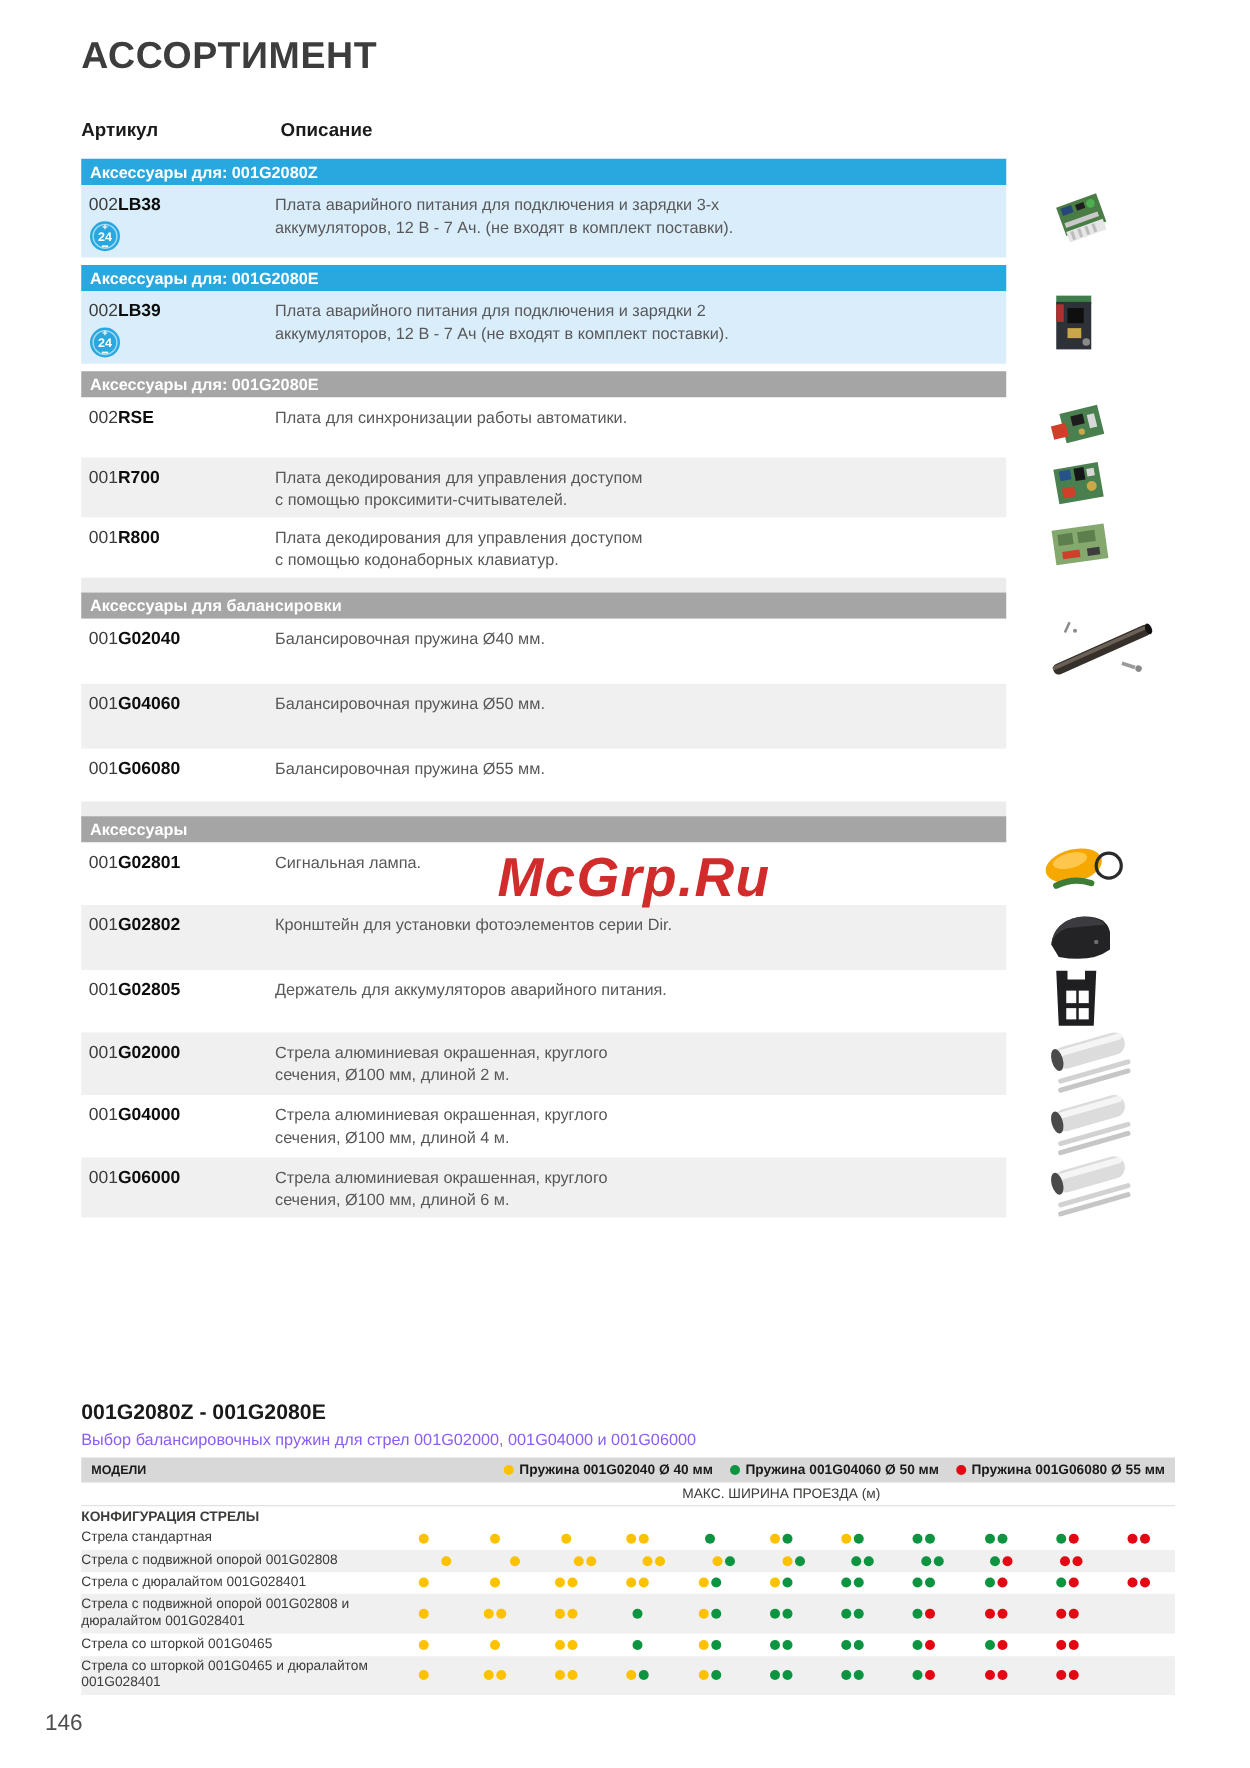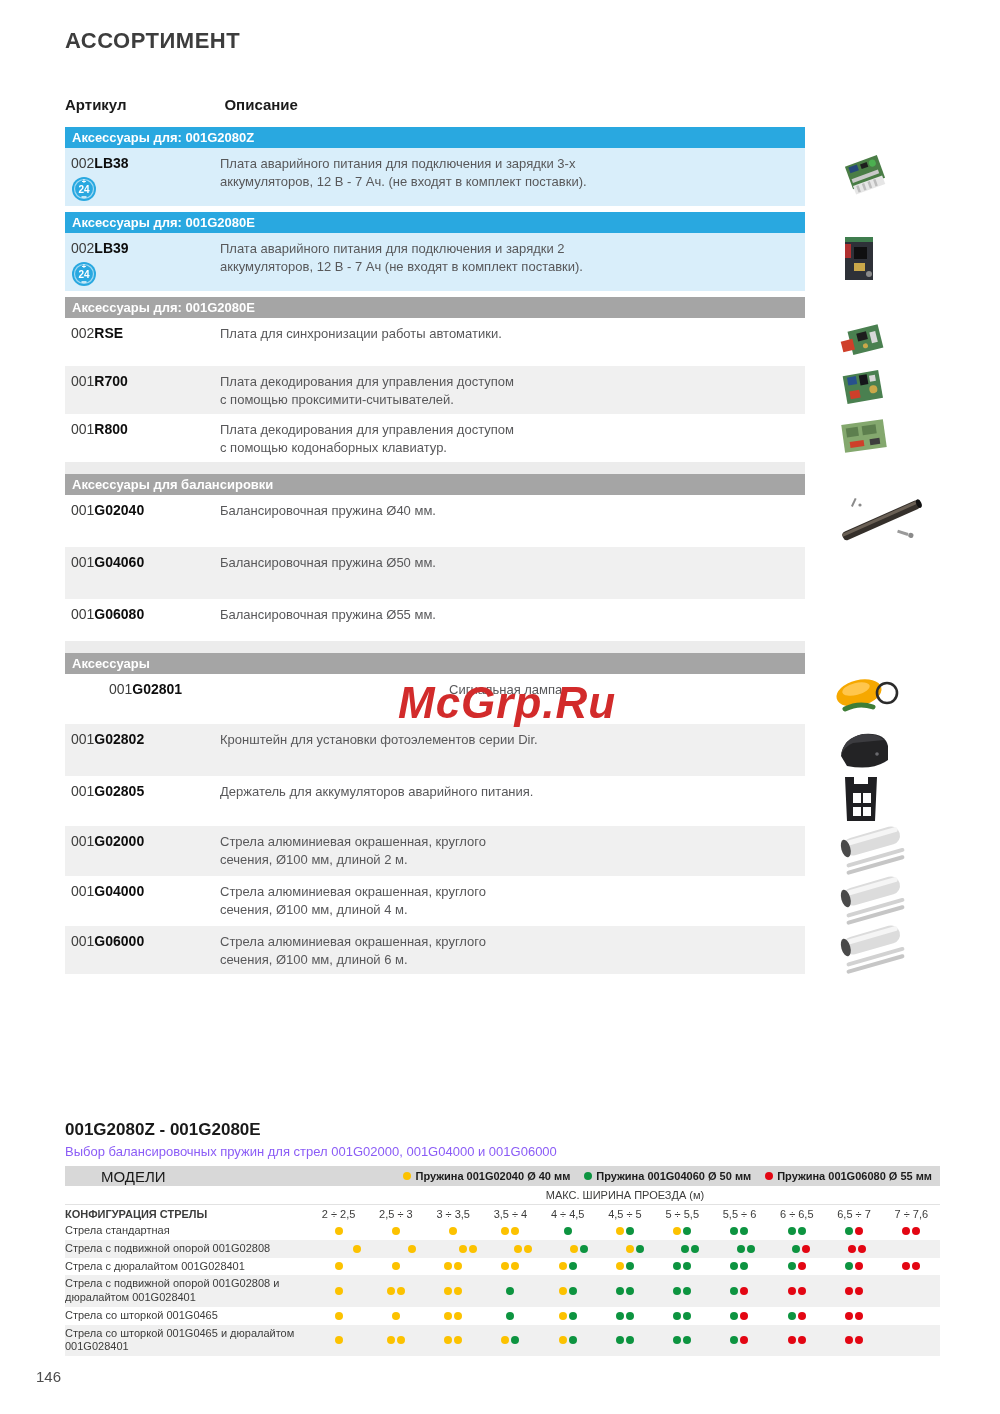--- a/index.html
+++ b/index.html
@@ -4,21 +4,21 @@
 <style>
   * { margin:0; padding:0; box-sizing:border-box; }
   html,body { background:#fff; }
   .page {
     position:relative; width:1000px; height:1414px; background:#fff;
     font-family:"Liberation Sans", sans-serif; overflow:hidden;
   }
   
   .page-title {
     position:absolute; left:65px; top:28px;
-    font-size:22px; font-weight:bold; color:#3d3d3d; letter-spacing:.5px;
+    font-size:30px; font-weight:bold; color:#3d3d3d; letter-spacing:.5px;
   }
   .thead { position:absolute; left:65px; top:96px; width:740px; }
   .thead span { display:inline-block; font-size:15px; font-weight:bold; color:#1a1a1a; }
   .thead .th1 { width:155px; }
   
   #catalog { position:absolute; left:65px; top:127px; width:740px; }
   .bar { height:21px; display:flex; align-items:center; padding-left:7px;
          color:#fff; font-weight:bold; font-size:13px; }
   .bar.blue { background:#29a8e0; }
   .bar.gray { background:#a5a5a5; }
@@ -39,38 +39,38 @@
     position:absolute; left:398px; top:678px;
     font-size:44px; font-weight:bold; font-style:italic;
     color:#d22b2b; letter-spacing:1px;
   }
   
   #sel { position:absolute; left:65px; top:1120px; width:875px; }
   .sel-title { font-size:17px; font-weight:bold; color:#1a1a1a; }
   .sel-sub { font-size:13px; color:#8b5cf6; margin-top:4px; }
   .models { margin-top:7px; height:20px; background:#d8d8d8;
             display:flex; align-items:center; padding:0 8px; }
-  .mlbl { font-size:15px; font-weight:normal; color:#1a1a1a;margin-left:28px; }
+  .mlbl { font-size:10px; font-weight:bold; color:#1a1a1a; }
   .legend { margin-left:auto; display:flex; gap:14px; align-items:center; }
   .litem { display:flex; align-items:center; gap:4px;
            font-size:11px; font-weight:bold; color:#1a1a1a; }
   .maxw { margin-left:245px; width:630px; text-align:center;
           font-size:11px; color:#3c3c3b; height:18px; line-height:18px; }
   .hrow { display:flex; align-items:center; height:18px;
           font-size:11px; color:#3c3c3b; border-top:1px solid #e2e2e2; }
   .hrow .c0 { width:245px; font-weight:bold; }
   .cells { flex:1; display:flex; }
   .cells .c, .cell { flex:1; text-align:center; }
   .drow { display:flex; align-items:center; font-size:11px; color:#3c3c3b; }
   .drow .c0 { width:245px; line-height:1.25; padding:2px 0; white-space:pre-line; }
   .cell { display:flex; justify-content:center; align-items:center; gap:2px; }
   .dot { width:8px; height:8px; border-radius:50%; display:inline-block; }
   .ldot { width:8px; height:8px; border-radius:50%; display:inline-block; }
   
-  .pageno { position:absolute; left:36px; top:1368px; font-size:15px; color:#4d4d4d; }
+  .pageno { position:absolute; left:36px; top:1368px; font-size:18px; color:#4d4d4d; }
 </style>
 </head>
 <body>
 
 <div class="page">
   <div class="page-title">АССОРТИМЕНТ</div>
 
   <div class="thead">
     <span class="th1">Артикул</span>
     <span class="th2">Описание</span>
@@ -218,21 +218,21 @@
       <div class="crow bg-white" style="height: 42px;">
         <div class="art">
           <div><span class="pfx">001</span><b>G06080</b></div>
         </div>
         <div class="desc">Балансировочная пружина Ø55 мм.</div>
       </div>
       <div class="stripe"></div>
       <div class="bar gray">
         <span>Аксессуары</span>
       </div>
-      <div class="crow bg-white" style="height: 50px; text-align: center;">
+      <div class="crow bg-white" style="height: 50px;">
         <div class="art">
           <div><span class="pfx">001</span><b>G02801</b></div>
         </div>
         <div class="desc">Сигнальная лампа.</div>
         <div class="pimg"><svg width="74" height="52">
             <ellipse cx="26" cy="22" rx="23" ry="13" transform="rotate(-14 26 22)" fill="#f6a800"></ellipse>
             <ellipse cx="23" cy="18" rx="14" ry="6" transform="rotate(-14 23 18)" fill="#ffc64d"></ellipse>
             <circle cx="54" cy="22" r="10" fill="none" stroke="#2b2b2b" stroke-width="2.6"></circle>
             <path d="M12 38 Q 26 31 40 36" stroke="#3e7d36" stroke-width="5" fill="none" stroke-linecap="round"></path>
           </svg></div>
@@ -329,33 +329,20 @@
           </div>
           <div class="litem">
             <span class="ldot" style="background: rgb(227, 6, 19);"></span>
             <span>Пружина 001G06080 Ø 55 мм</span>
           </div>
         </div>
     </div>
     <div class="maxw">МАКС. ШИРИНА ПРОЕЗДА (м)</div>
     <div class="hrow">
       <div class="c0">КОНФИГУРАЦИЯ СТРЕЛЫ</div>
-      <div class="cells" id="hcols">
-          <div class="c">2 ÷ 2,5</div>
-          <div class="c">2,5 ÷ 3</div>
-          <div class="c">3 ÷ 3,5</div>
-          <div class="c">3,5 ÷ 4</div>
-          <div class="c">4 ÷ 4,5</div>
-          <div class="c">4,5 ÷ 5</div>
-          <div class="c">5 ÷ 5,5</div>
-          <div class="c">5,5 ÷ 6</div>
-          <div class="c">6 ÷ 6,5</div>
-          <div class="c">6,5 ÷ 7</div>
-          <div class="c">7 ÷ 7,6</div>
-        </div>
     </div>
     <div id="drows">
         <div class="drow bg-white" style="min-height: 17px; justify-content: center;">
           <div class="c0">Стрела стандартная</div>
           <div class="cells">
             <div class="cell">
               <span class="dot" style="background: rgb(252, 194, 0);"></span>
             </div>
             <div class="cell">
               <span class="dot" style="background: rgb(252, 194, 0);"></span>

